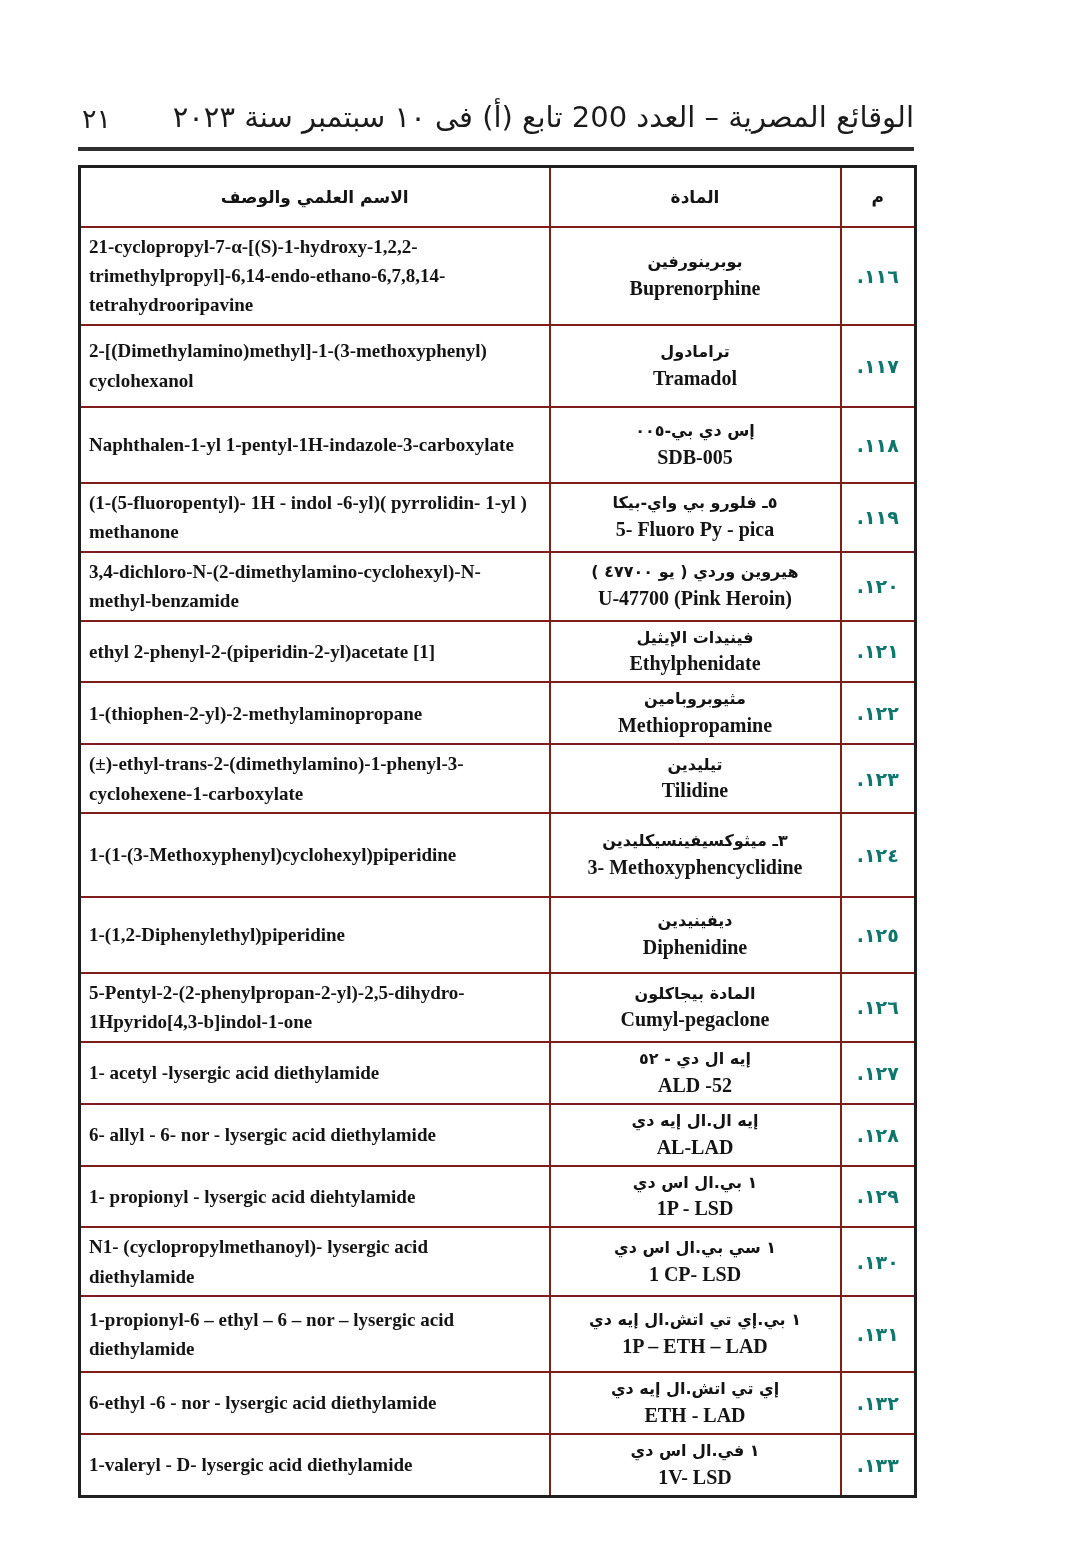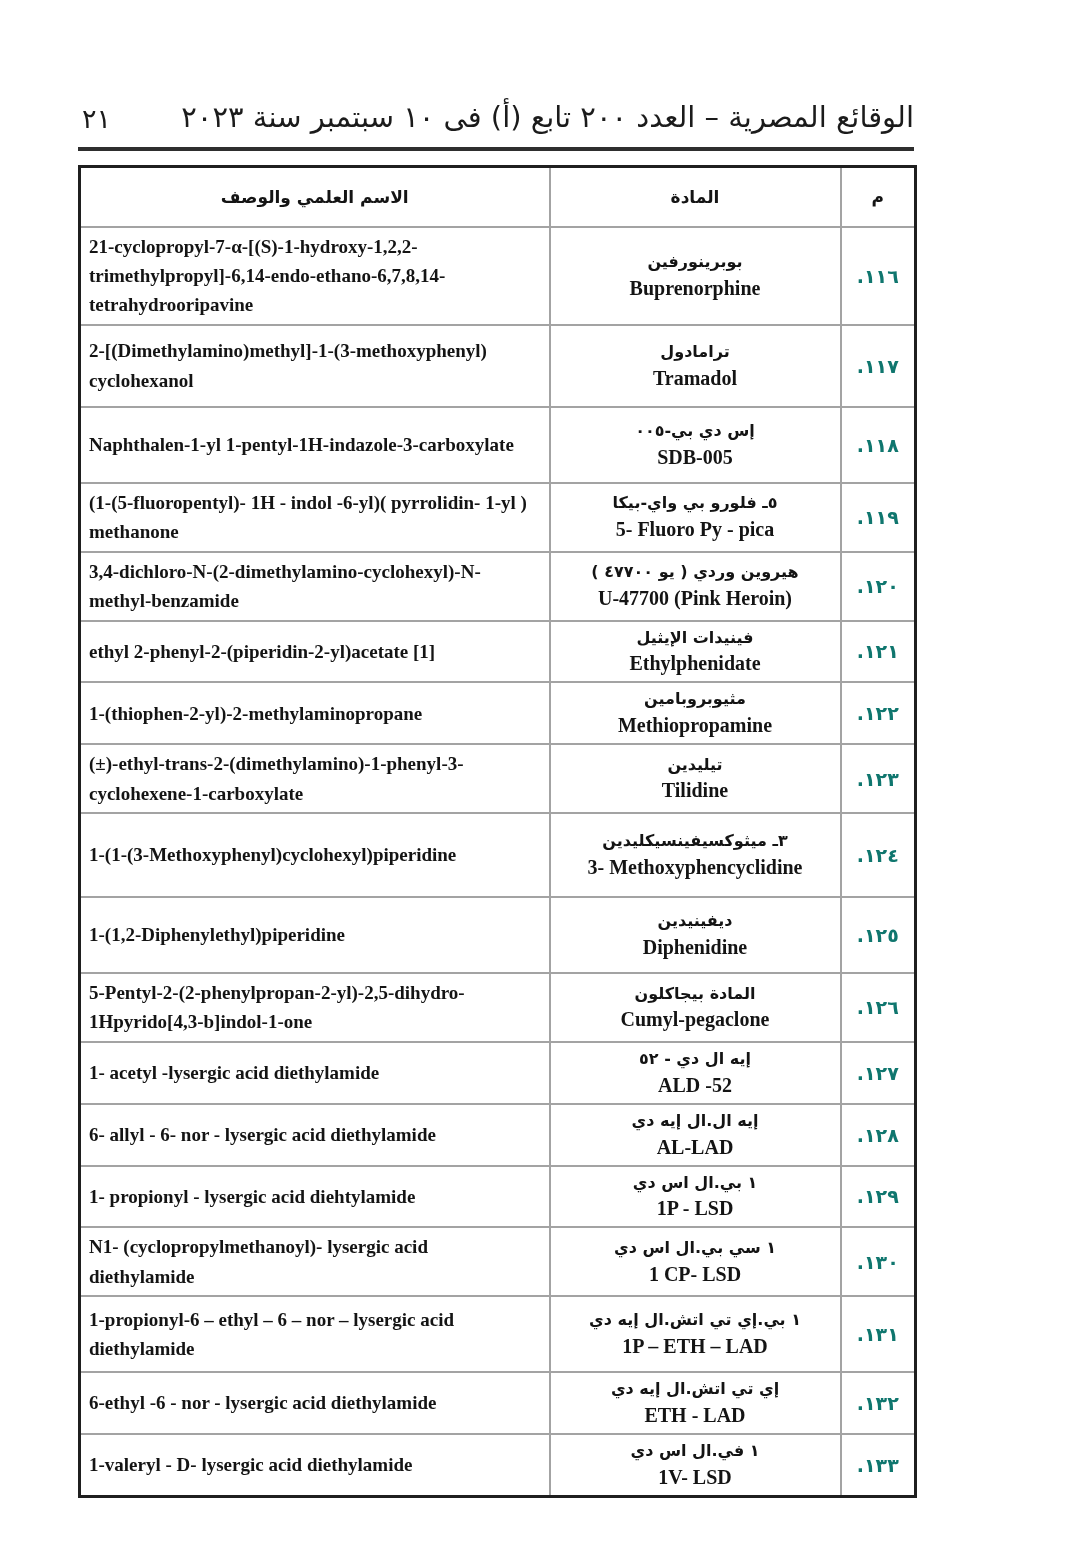--- a/index.html
+++ b/index.html
@@ -48,21 +48,21 @@
   }
   
   table.substances {
     margin-top: 14px;
     width: 836px;
     border-collapse: collapse;
     table-layout: fixed;
     border: 3px solid #1f1f1f;
   }
   table.substances th, table.substances td {
-    border: 2px solid #a3a3a3;
+    border: 2px solid #7f1d1d;
     vertical-align: middle;
     padding: 4px 8px;
   }
   col.c-num { width: 75px; }
   col.c-sub { width: 291px; }
   col.c-sci { width: 470px; }
 
   thead tr { height: 60px; }
   thead th {
     font-size: 17px;
@@ -117,21 +117,21 @@
     font-family: "Liberation Serif", "DejaVu Serif", serif;
     padding-left: 10px;
   }
 </style>
 </head>
 <body>
 
 <div class="content">
 
   <header class="page-header">
-    <div class="page-title">الوقائع المصرية – العدد ٢٠٠ تابع (أ) فى ١٠ سبتمبر سنة ٢٠٢٣</div>
+    <div class="page-title">الوقائع المصرية – العدد 200 تابع (أ) فى ١٠ سبتمبر سنة ٢٠٢٣</div>
     <div class="page-num">٢١</div>
   </header>
 
   <div class="header-rule"></div>
 
   <table class="substances" dir="rtl">
     <colgroup>
       <col class="c-num">
       <col class="c-sub">
       <col class="c-sci">

